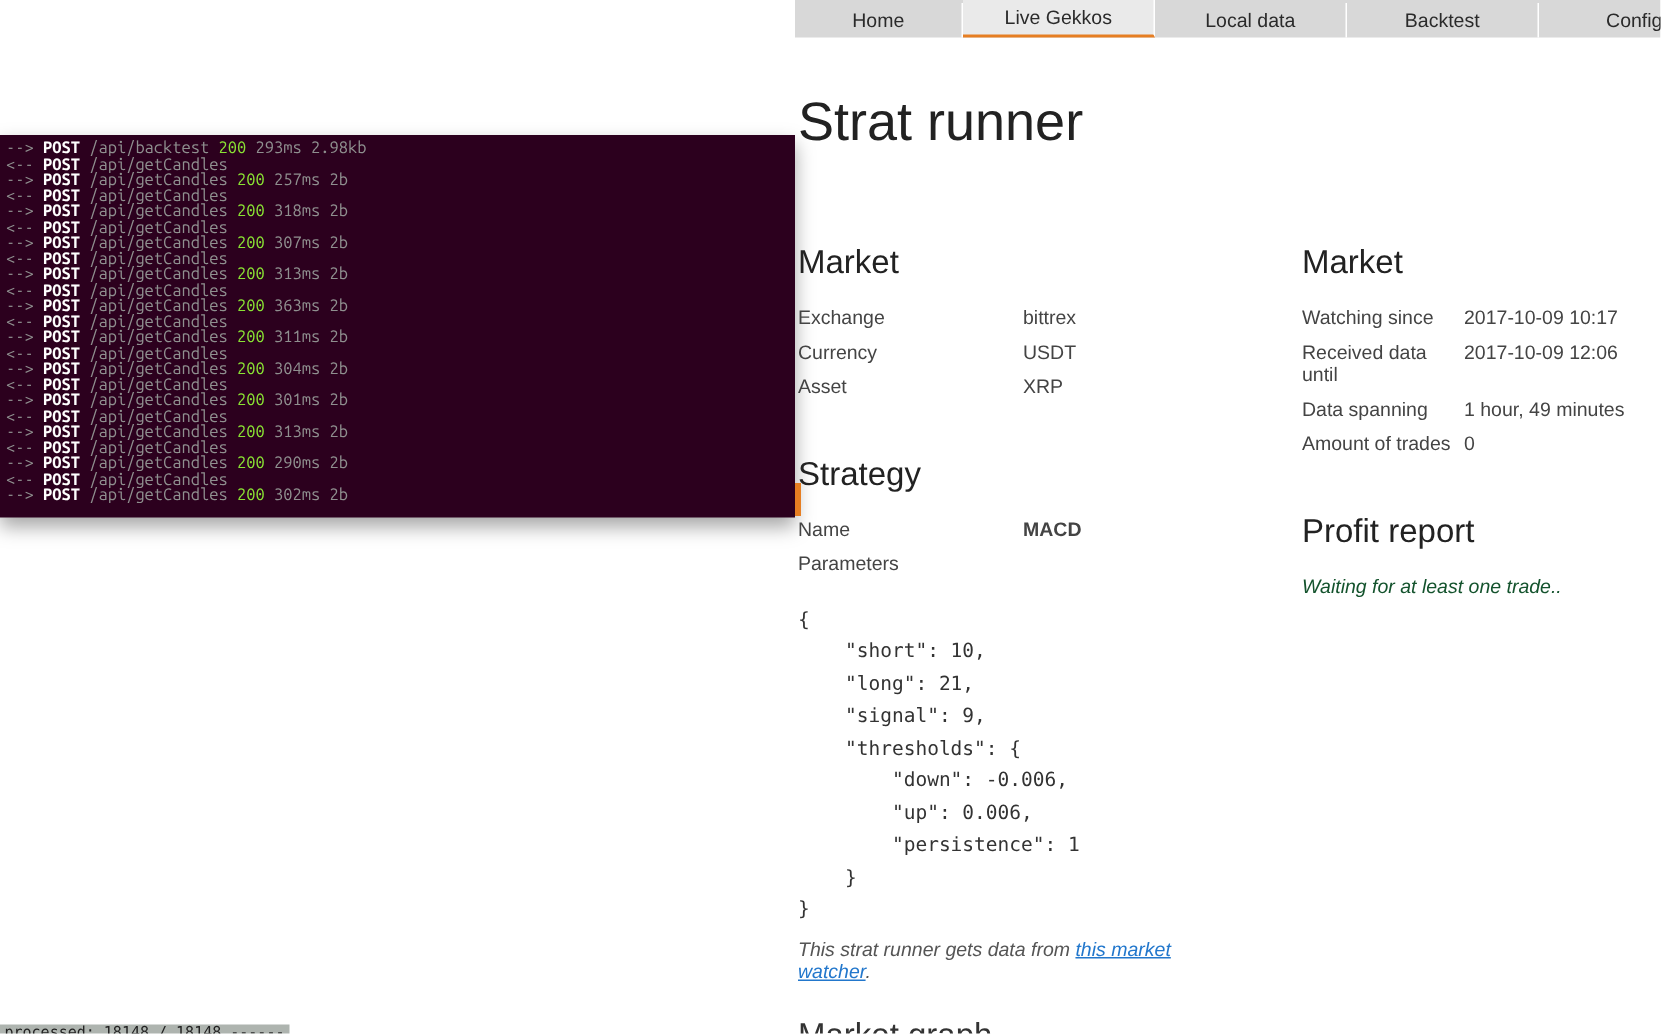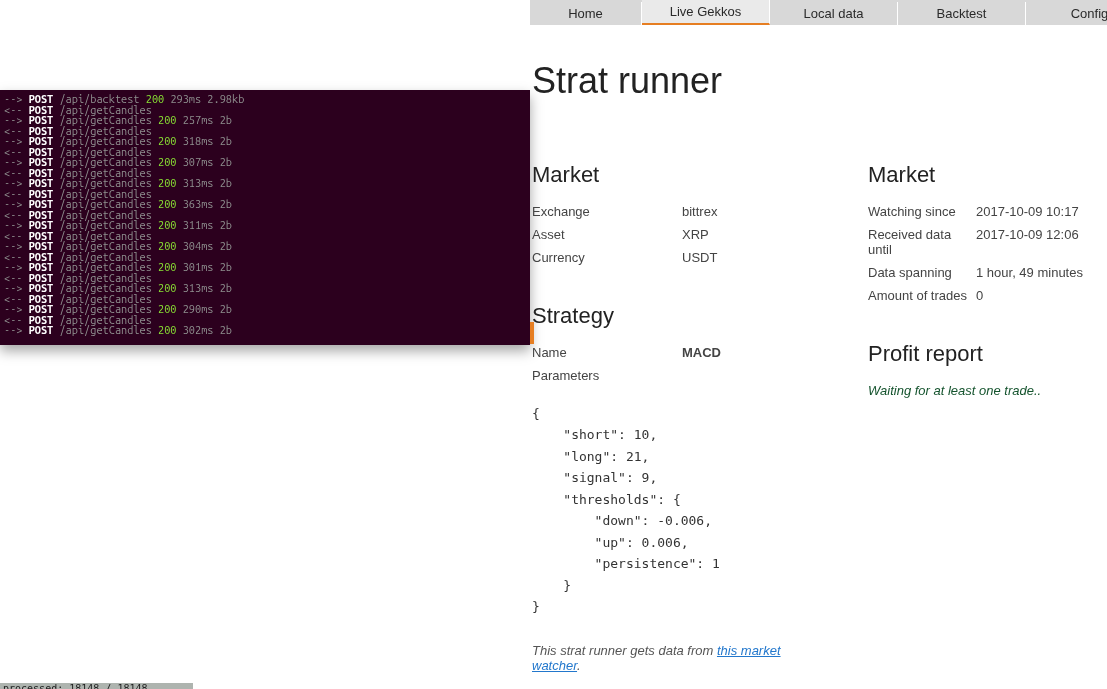--- a/index.html
+++ b/index.html
@@ -135,21 +135,21 @@
     line-height: 1.65;
     color: #333;
     margin-top: 16px;
     white-space: pre;
   }
 
   .note {
     font-size: 13px;
     font-style: italic;
     color: #555;
-    margin-top: 26px;
+    margin-top: 8px;
   }
   .note a { color: #2277cc; text-decoration: underline; }
 
   .profit-wait {
     font-size: 13px;
     font-style: italic;
     color: #14532d;
     margin-top: 16px;
   }
 
@@ -184,26 +184,26 @@
 
     <div class="col-left">
       <h2 class="section">Market</h2>
       <table class="kv-table">
         <tbody>
             <tr>
               <td>Exchange</td>
               <td>bittrex</td>
             </tr>
         <tr>
+              <td>Currency</td>
+              <td>USDT</td>
+            </tr>
+        <tr>
               <td>Asset</td>
               <td>XRP</td>
-            </tr>
-        <tr>
-              <td>Currency</td>
-              <td>USDT</td>
             </tr>
       </tbody>
         </table>
 
       <h2 class="section" style="margin-top:34px">Strategy</h2>
       <table class="kv-table">
         <tbody>
             <tr>
           <td>Name</td>
           <td class="bold">MACD</td>

